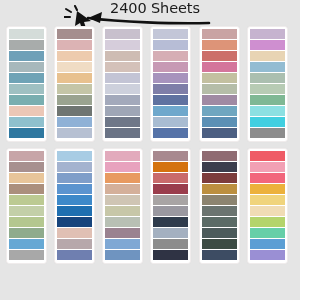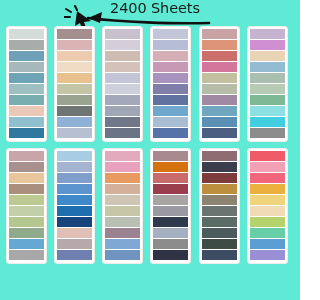--- a/index.html
+++ b/index.html
@@ -9,21 +9,21 @@
     width: 300px;
     height: 300px;
     overflow: hidden;
     font-family: "Liberation Sans", sans-serif;
   }
 
   #root {
     position: relative;
     width: 300px;
     height: 300px;
-    background: #5eead4;
+    background: #e5e5e5;
   }
 
   
   .header {
     position: absolute;
     left: 0;
     top: 0;
     width: 300px;
     height: 26px;
   }

